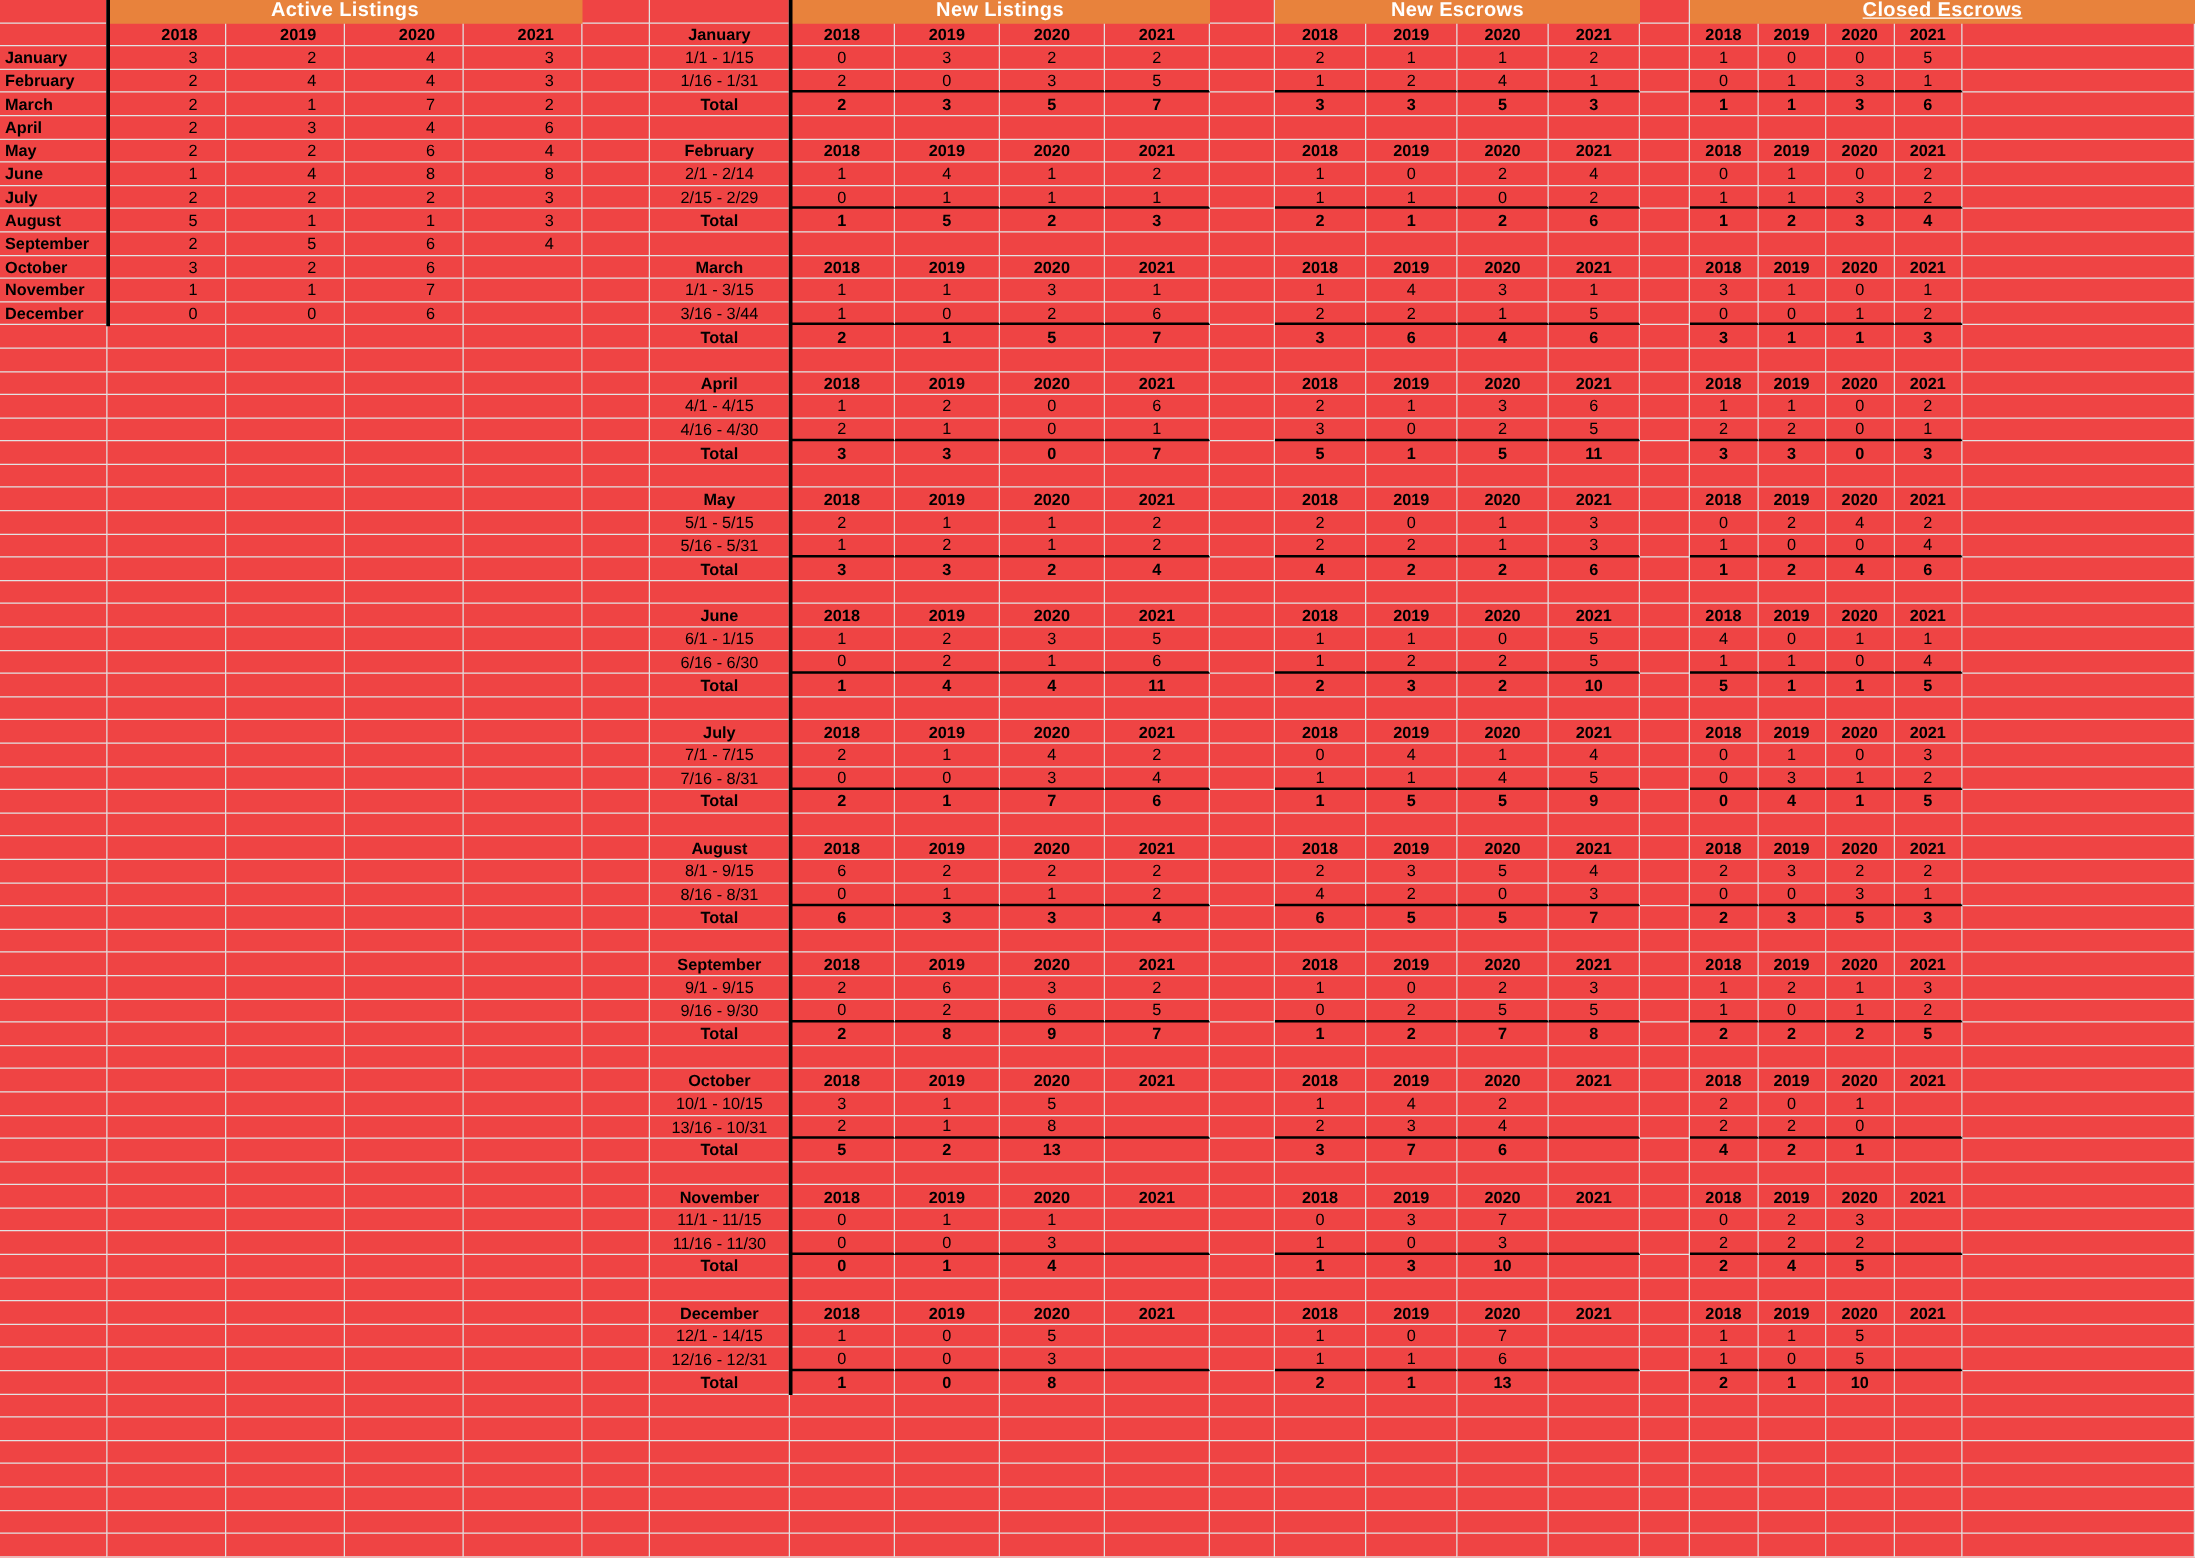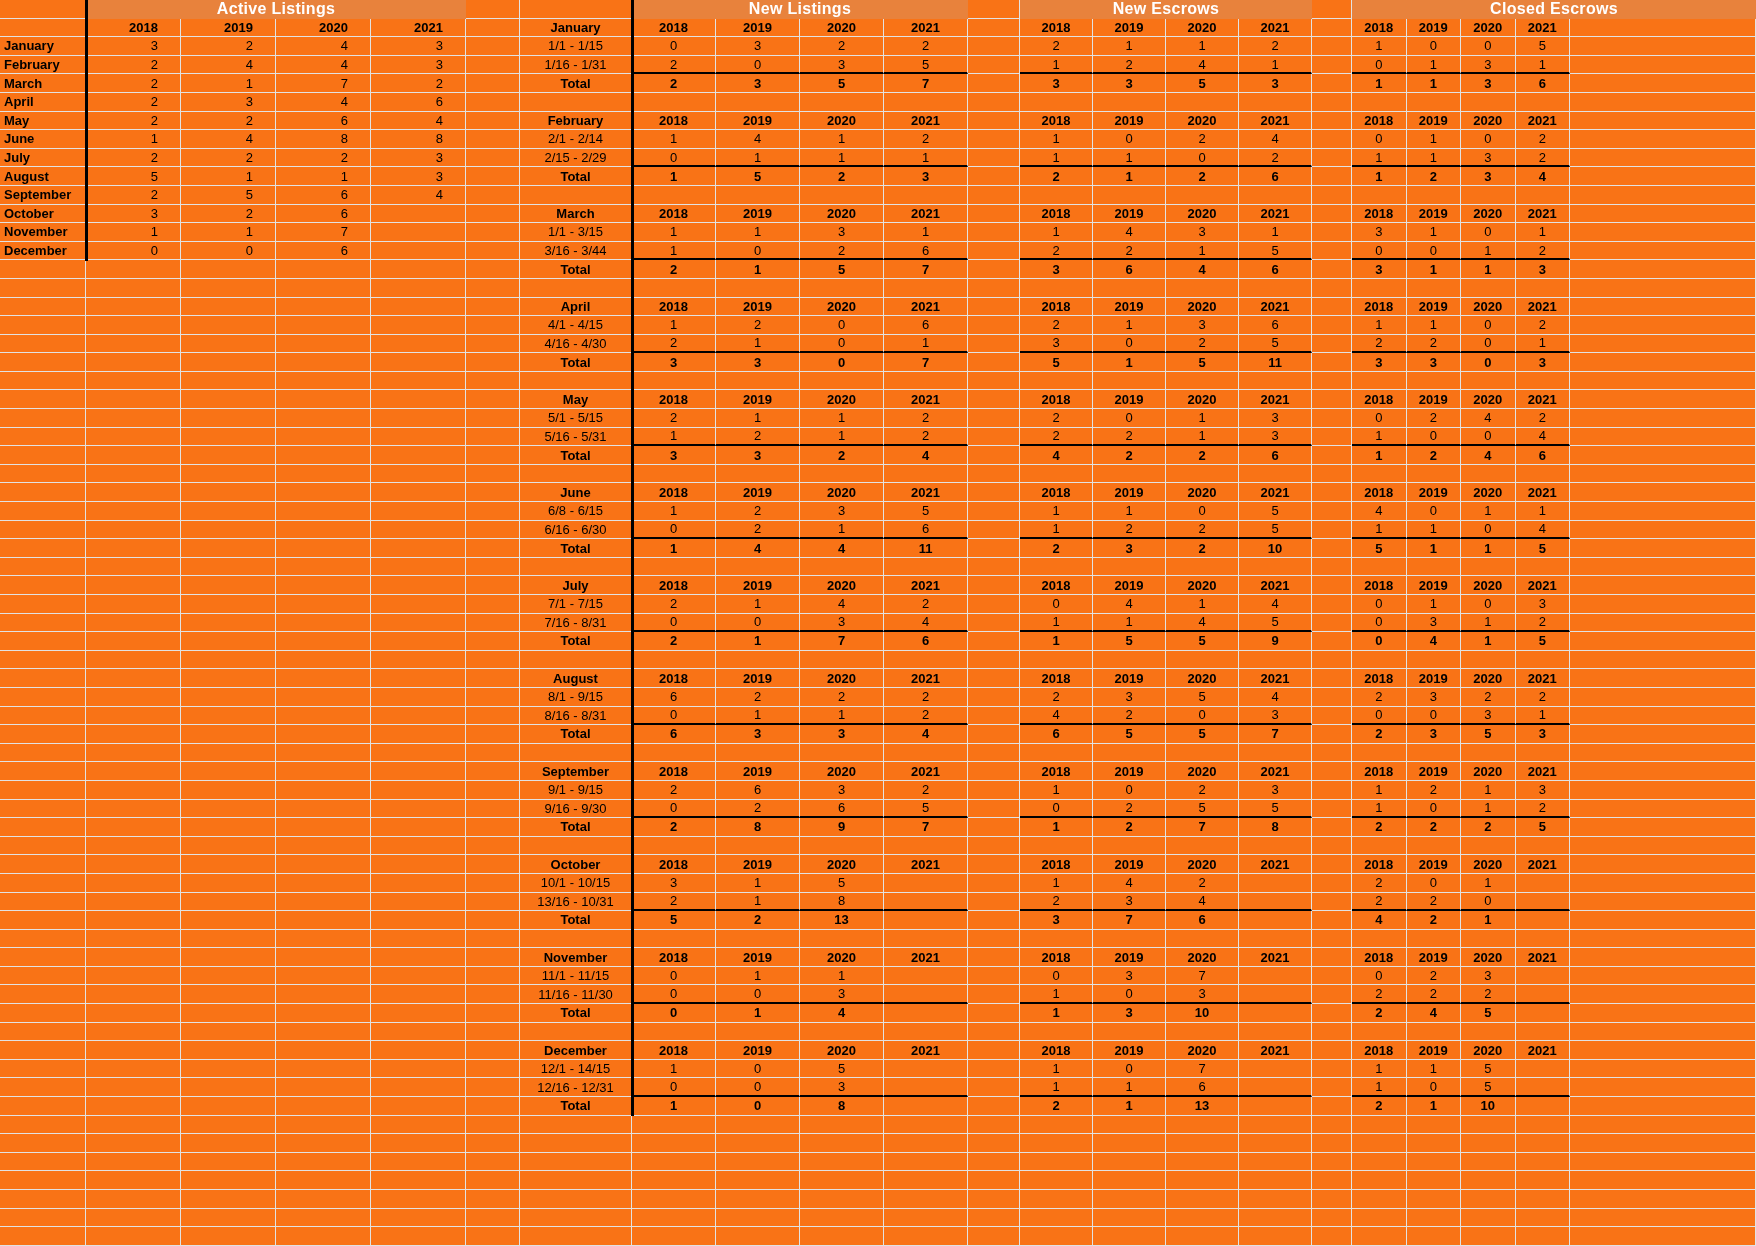--- a/index.html
+++ b/index.html
@@ -1,19 +1,19 @@
 <!DOCTYPE html>
 <html style="--accent: #E8823C;"><head>
 <meta charset="utf-8">
 <style>
   html,body{margin:0;padding:0;background:#fff;}
   .sheet{
     position:relative;
     width:1756px;height:1246px;
-    background:#f97316;
+    background:#ef4444;
     font-family:"Liberation Sans",sans-serif;
     color:#000;
     display:grid;
     grid-template-columns:86px 95px 95px 95px 95px 54px 112px 84px 84px 84px 84px 52px 73px 73px 73px 73px 40px 54.5px 54.5px 54.5px 54.5px 186px;
     grid-auto-rows:18.6px;
     overflow:hidden;
   }
   .cell{
     box-sizing:border-box;
     border-right:1px solid #e2e2e2;
@@ -44,21 +44,21 @@
   <div class="vline vline-al"></div>
   <div class="vline vline-monthly"></div>
 <div class="cell"></div>
     <div class="cell orange" style="grid-column: span 4;">Active Listings</div>
     <div class="cell"></div>
     <div class="cell"></div>
     <div class="cell orange" style="grid-column: span 4;">New Listings</div>
     <div class="cell"></div>
     <div class="cell orange" style="grid-column: span 4;">New Escrows</div>
     <div class="cell"></div>
-    <div class="cell orange" style="grid-column: span 5;">Closed Escrows</div>
+    <div class="cell orange" style="grid-column: span 5; text-decoration: underline;">Closed Escrows</div>
     <div class="cell"></div>
     <div class="cell bold right">2018</div>
     <div class="cell bold right">2019</div>
     <div class="cell bold right">2020</div>
     <div class="cell bold right">2021</div>
     <div class="cell"></div>
     <div class="cell bold">January</div>
     <div class="cell bold">2018</div>
     <div class="cell bold">2019</div>
     <div class="cell bold">2020</div>
@@ -623,21 +623,21 @@
     <div class="cell bold">2019</div>
     <div class="cell bold">2020</div>
     <div class="cell bold">2021</div>
     <div class="cell"></div>
     <div class="cell"></div>
     <div class="cell"></div>
     <div class="cell"></div>
     <div class="cell"></div>
     <div class="cell"></div>
     <div class="cell"></div>
-    <div class="cell">6/8 - 6/15</div>
+    <div class="cell">6/1 - 1/15</div>
     <div class="cell">1</div>
     <div class="cell">2</div>
     <div class="cell">3</div>
     <div class="cell">5</div>
     <div class="cell"></div>
     <div class="cell">1</div>
     <div class="cell">1</div>
     <div class="cell">0</div>
     <div class="cell">5</div>
     <div class="cell"></div>

